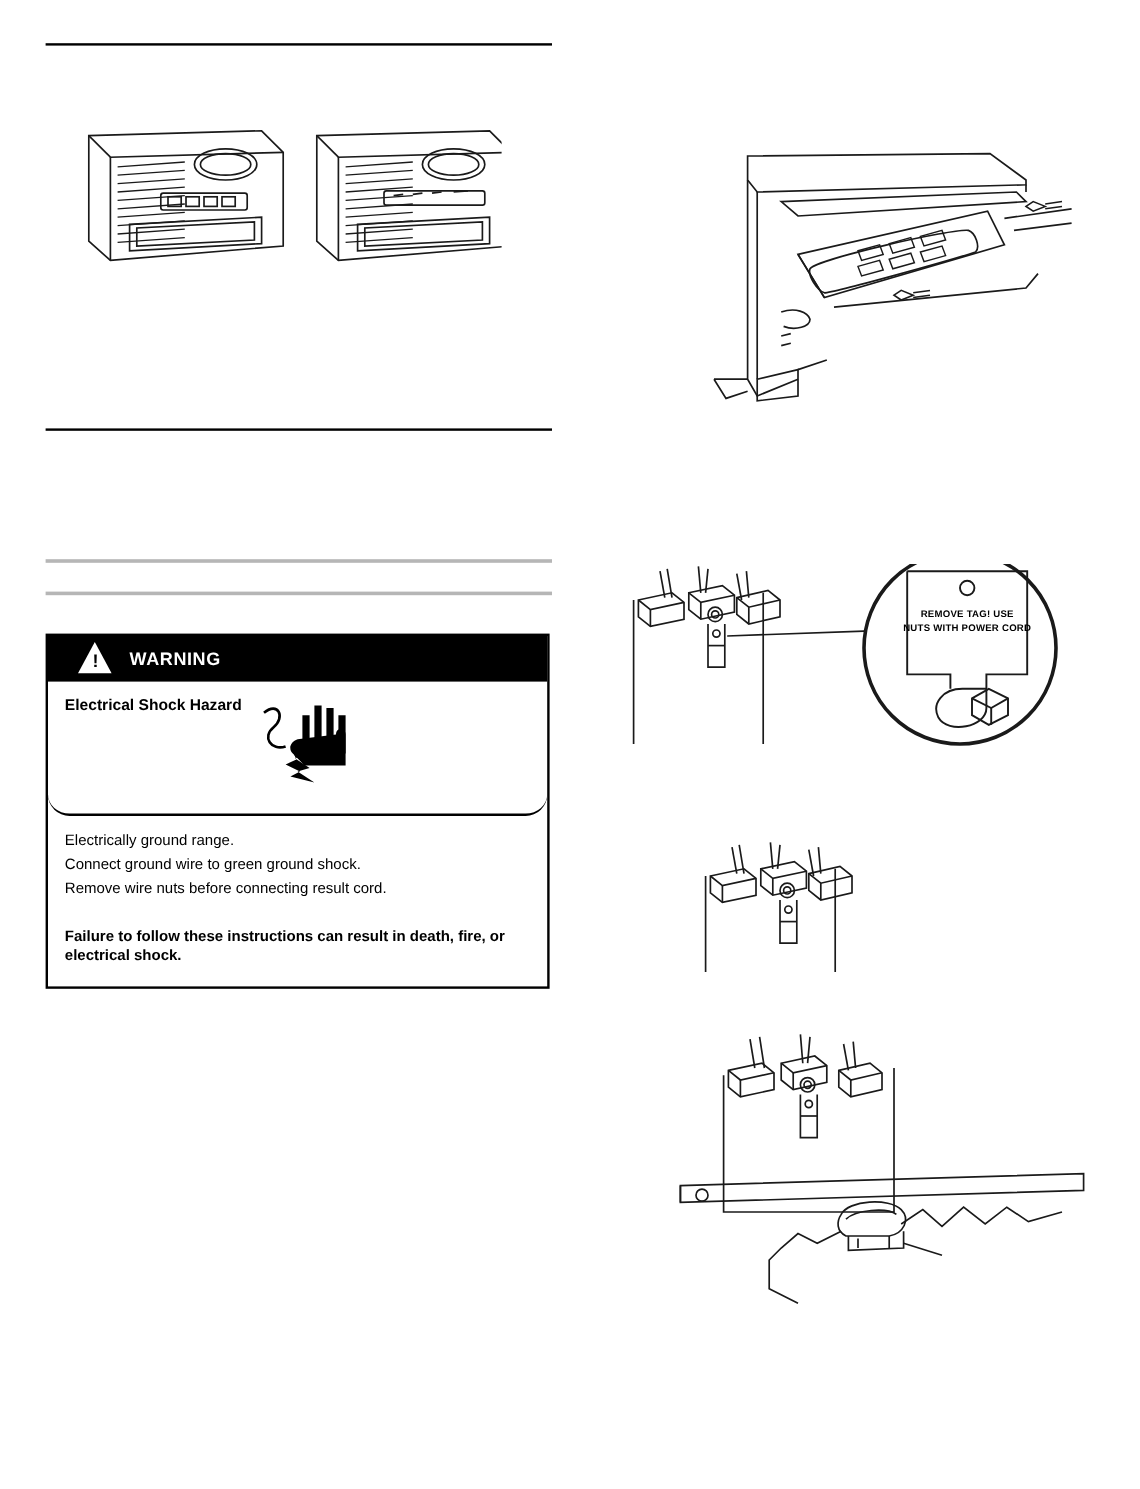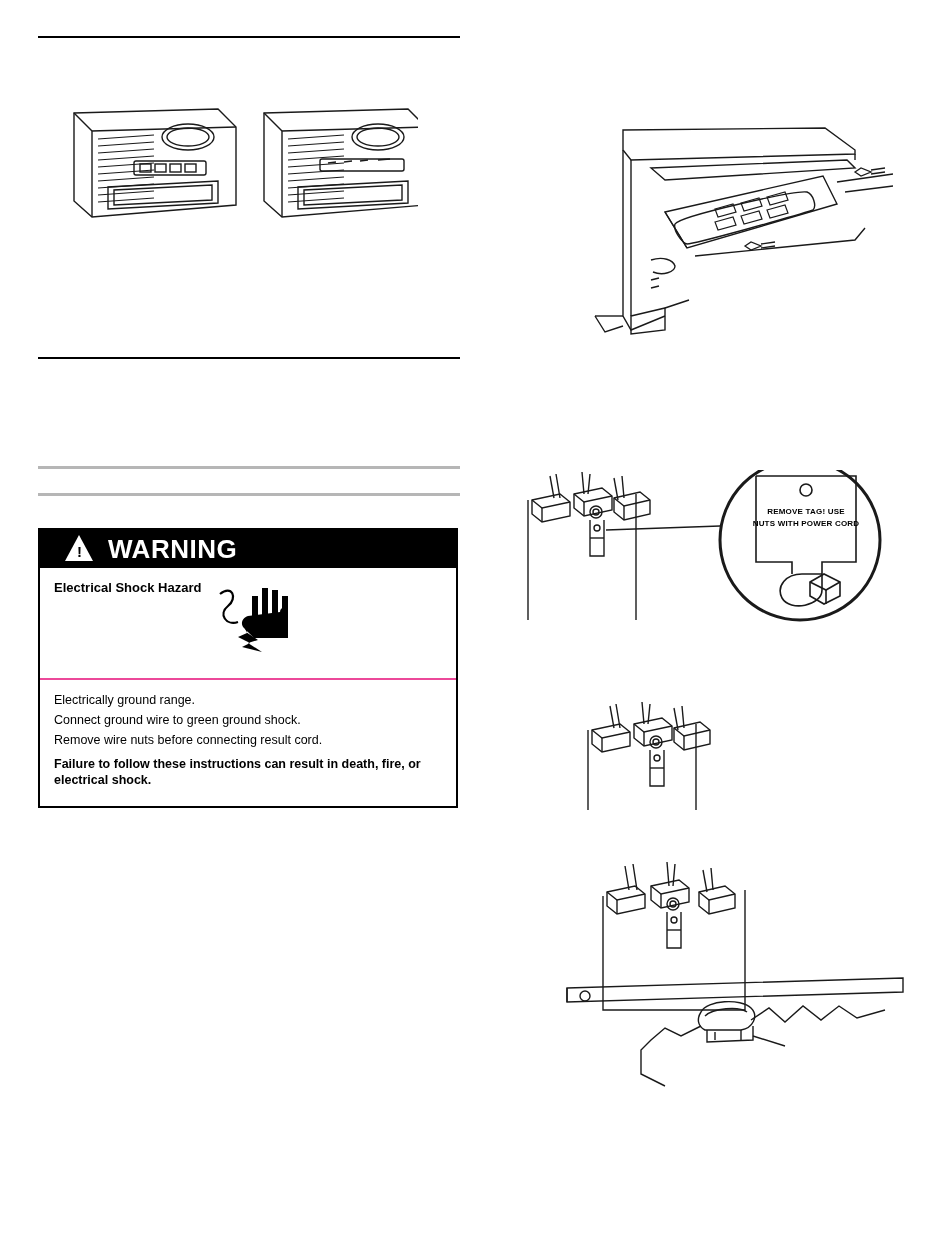--- a/index.html
+++ b/index.html
@@ -95,28 +95,29 @@
   .warning-header .tri-bang {
     position: absolute;
     left: 37px;
     top: 15px;
     font-size: 15px;
     font-weight: bold;
     color: #000;
     line-height: 14px;
   }
   .warning-title {
-    font-size: 26px;
+    font-size: 15px;
     font-weight: bold;
     letter-spacing: 0.5px;
   }
   .warning-hazard {
     height: 110px;
-    border-bottom: 2px solid #ec4899;
+    border-bottom: 2px solid #000000;
     position: relative;
+    border-radius: 18px;
   }
   .hazard-text {
     position: absolute;
     left: 14px;
     top: 12px;
     width: 190px;
     font-size: 13px;
     font-weight: bold;
     line-height: 16px;
   }
@@ -131,21 +132,21 @@
     padding: 12px 14px 14px 14px;
     font-size: 12.5px;
     line-height: 16px;
     border-radius: 20px;
   }
   .warning-body p {
     margin: 0 0 4px 0;
   }
   .warning-body .final {
     font-weight: bold;
-    margin-top: 8px;
+    margin-top: 24px;
   }
 
   
   .ill {
     position: absolute;
   }
 
   svg { display: block; }
 
   

